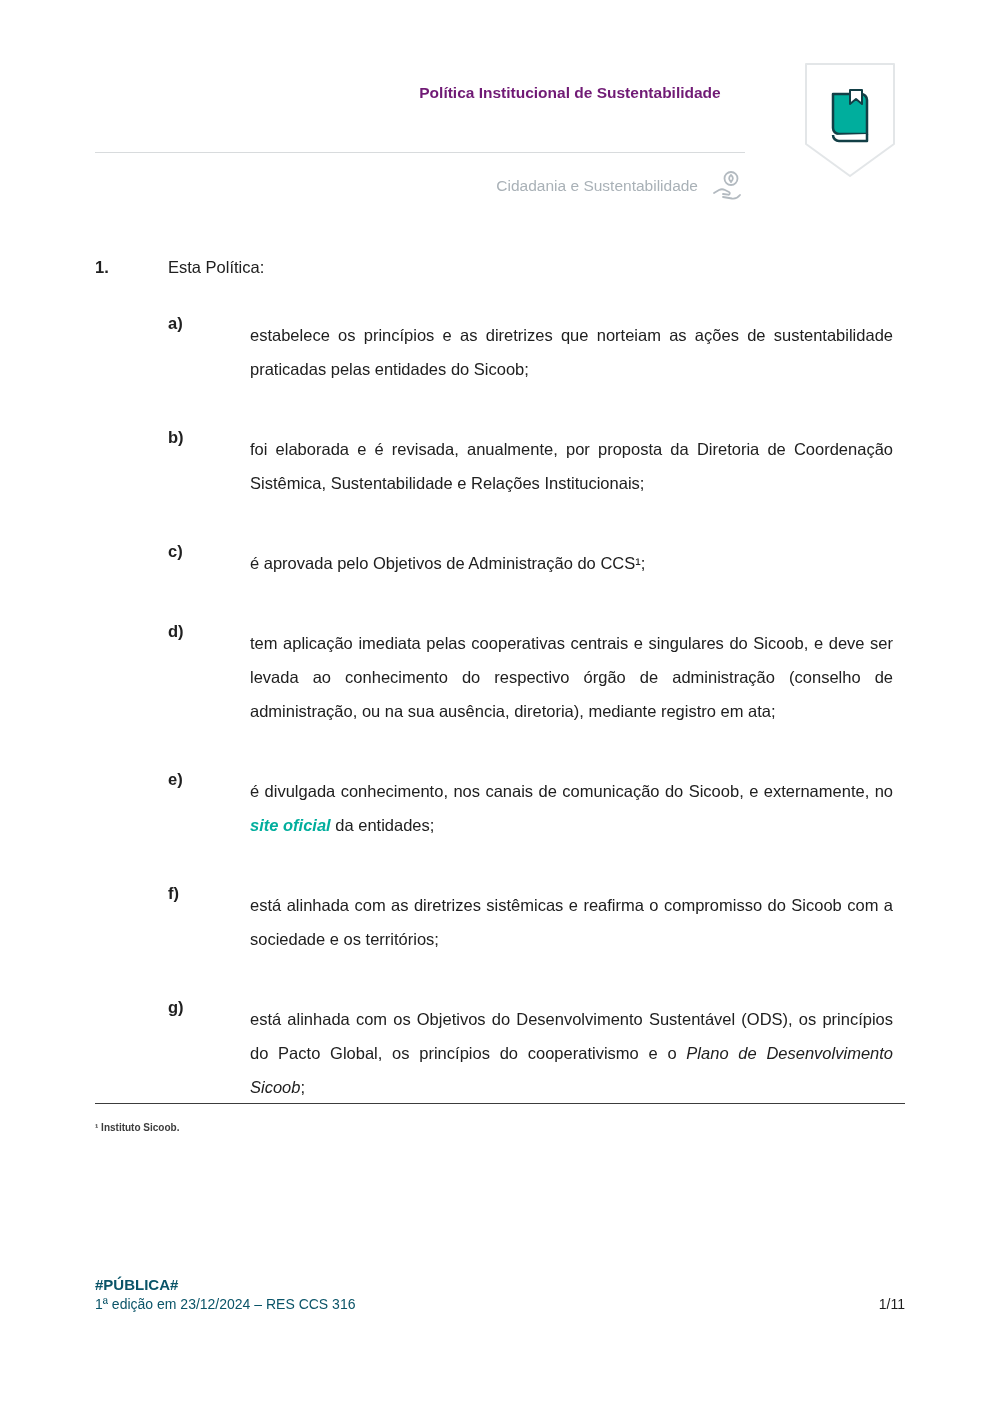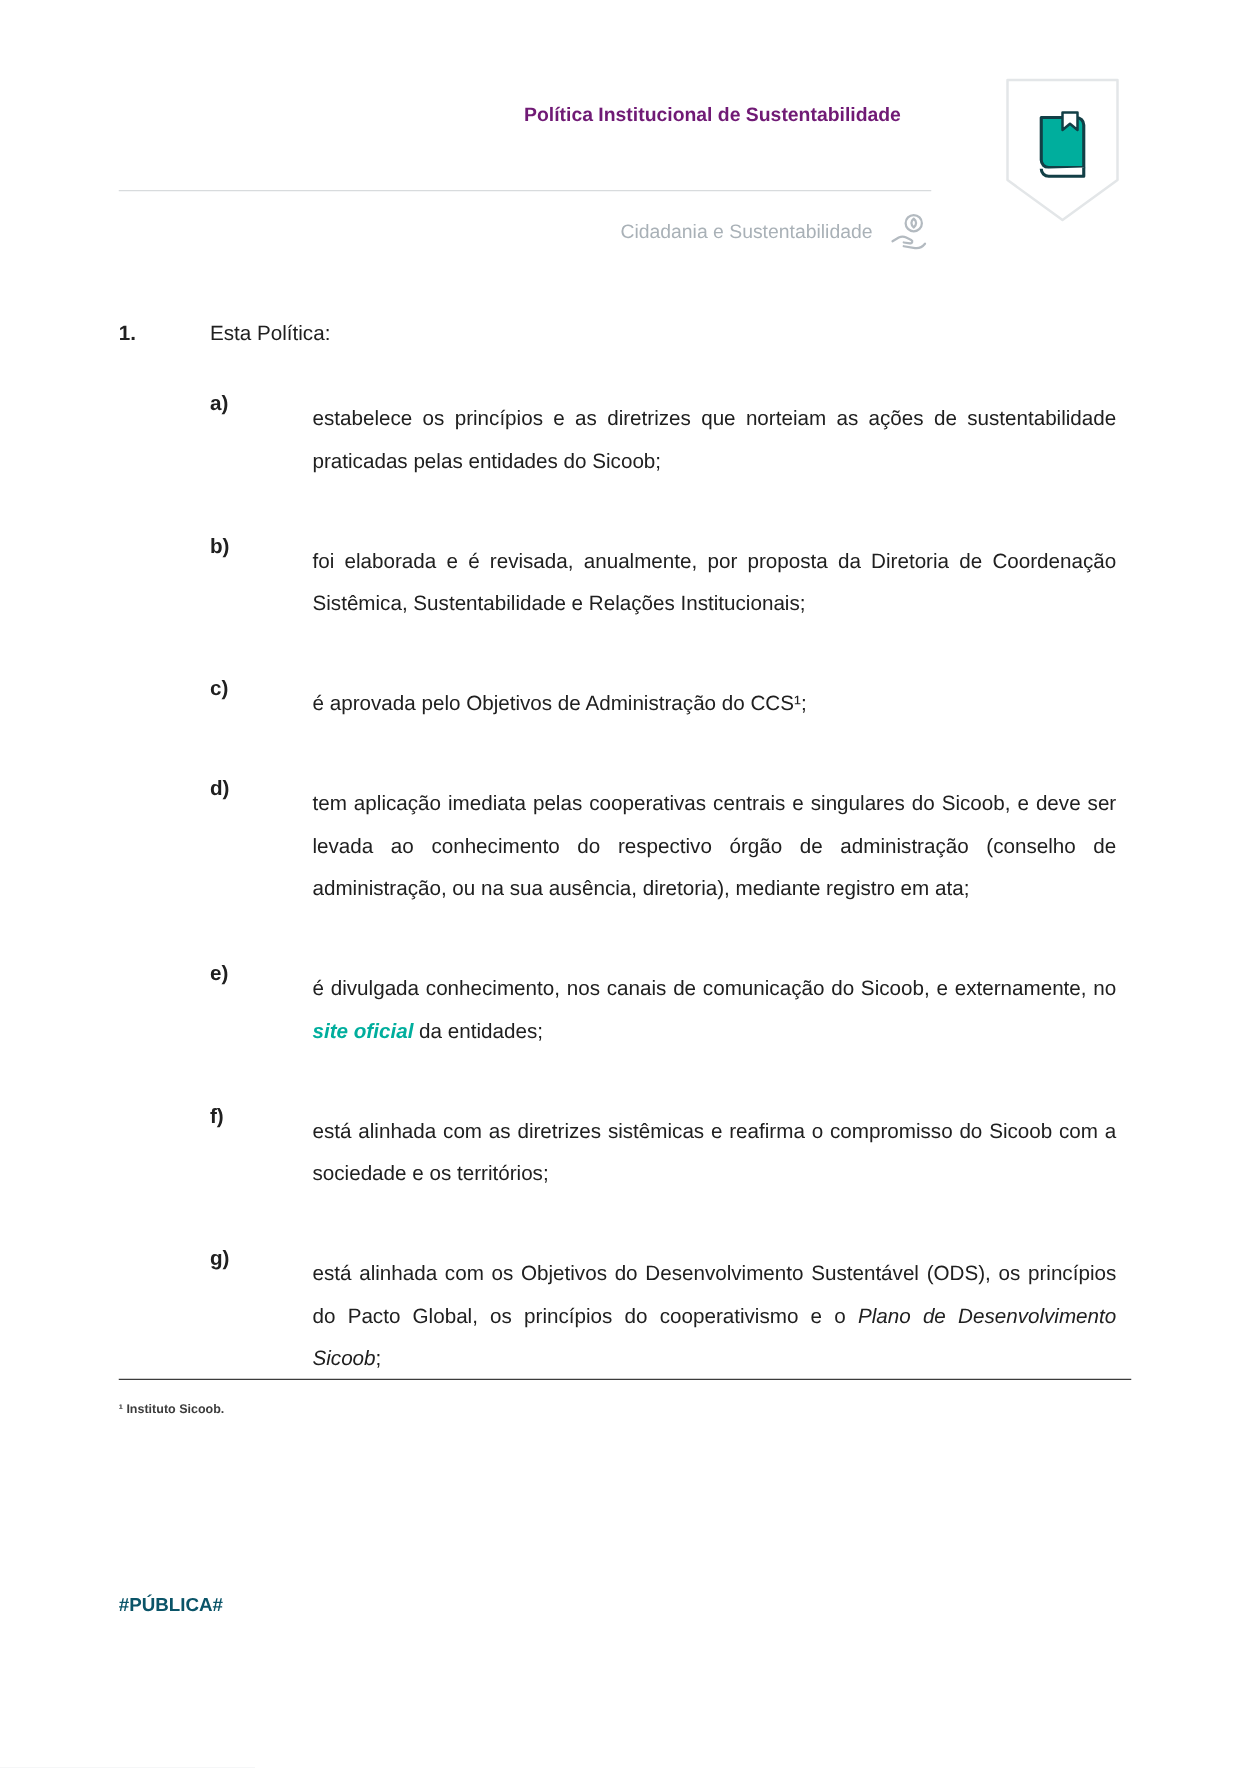--- a/index.html
+++ b/index.html
@@ -141,15 +141,19 @@
       <p class="subtext"><span>está alinhada com os Objetivos do Desenvolvimento Sustentável (ODS), os princípios do Pacto Global, os princípios do cooperativismo e o </span><span class="em">Plano de Desenvolvimento Sicoob</span><span>;</span></p>
     </div>
 
   </div>
 
   <div class="footnote-rule"></div>
   <div class="footnote">¹ Instituto Sicoob.</div>
 
   <div class="footer">
     <div class="footer-class">#PÚBLICA#</div>
+    <div class="footer-row">
+      <span class="footer-edition">1ª edição em 23/12/2024 – RES CCS 316</span>
+      <span class="footer-page">1/11</span>
+    </div>
   </div>
 
 </div>
 
 </body></html>

